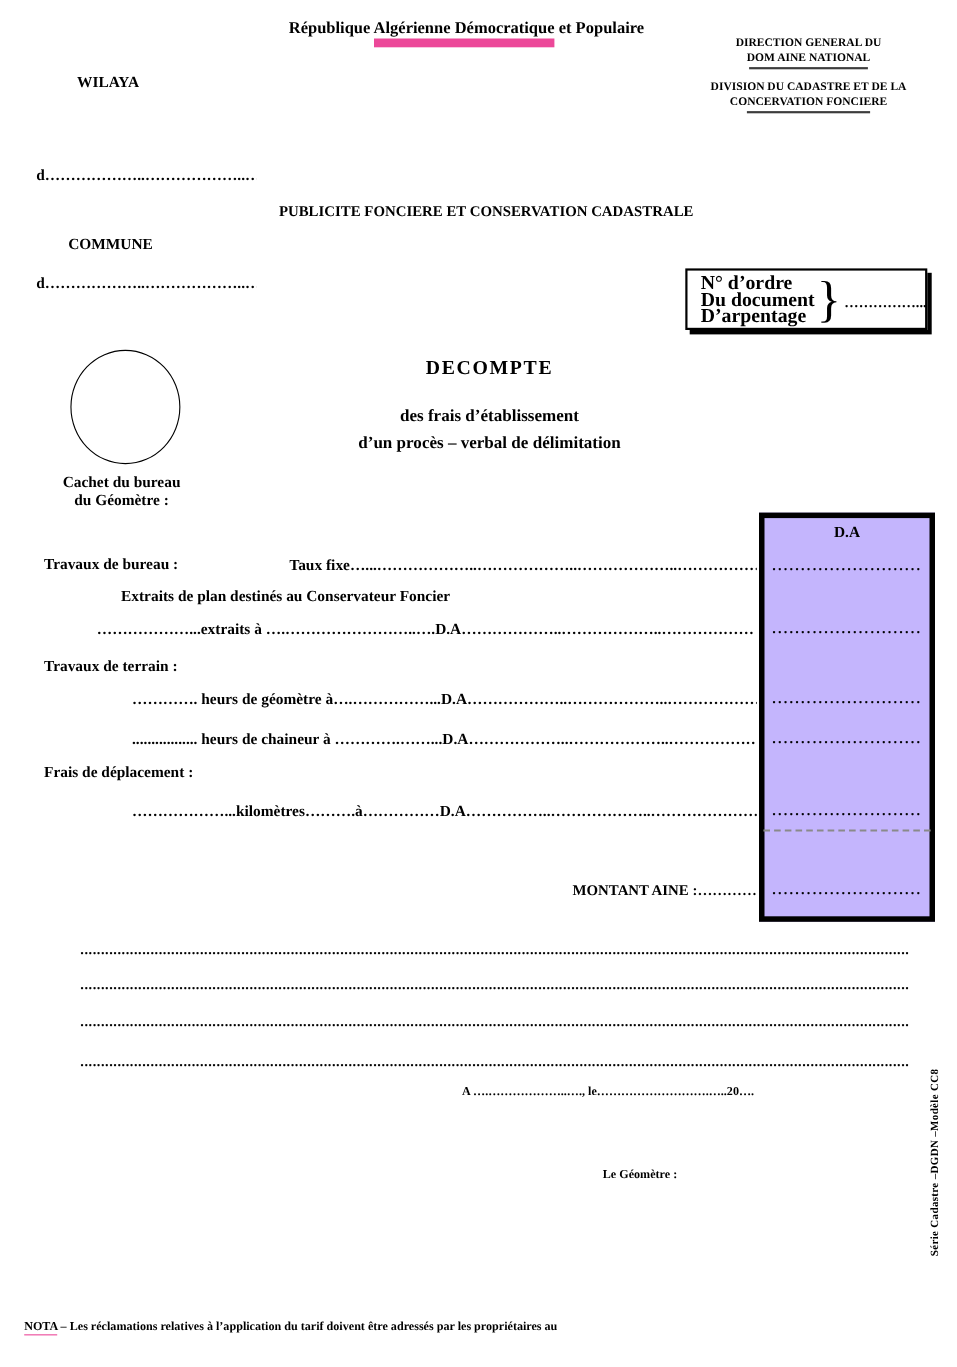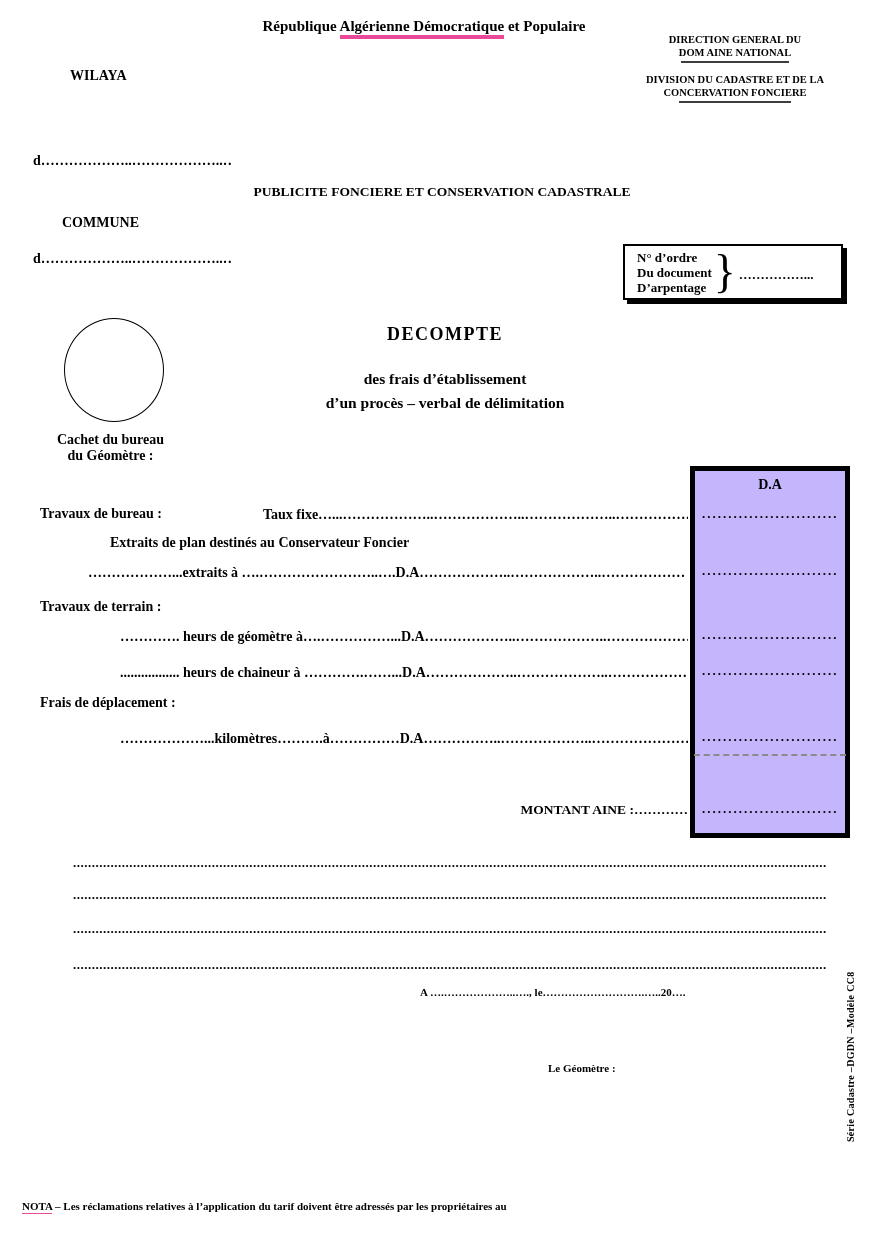--- a/index.html
+++ b/index.html
@@ -12,29 +12,29 @@
   .ctr{text-align:center;}
   .clip{overflow:hidden;height:18px;line-height:17px;}
   .f10{font-size:10.5px;line-height:12.5px;}
   .f12{font-size:11px;text-align:center;}
   .f135{font-size:13.5px;}
   .f14{font-size:14px;}
   .f145{font-size:11px;}
   .f15{font-size:15px;}
   .f155{font-size:15.5px;}
   .f18{font-size:18px;letter-spacing:1.5px;}
-  .uline{border-bottom:4px solid #ec4899;padding-bottom:1px;}
+  .uline{border-bottom:8px solid #ec4899;padding-bottom:1px;}
   .rule{height:0;border-top:2px solid #3d3d3d;margin:2px auto 0;}
   
   #order-box{
     left:623px;top:244px;width:204px;height:52px;
     border:2px solid #000;box-shadow:4px 4px 0 0 #000;
     background:#fff;display:flex;align-items:center;padding-left:12px;
   }
-  #order-box .ob-lines{font-size:13px;line-height:15px;}
+  #order-box .ob-lines{font-size:18px;line-height:15px;}
   #order-box .ob-brace{font-size:46px;line-height:46px;font-weight:400;margin-left:2px;}
   #order-box .ob-dots{font-size:13px;margin-left:3px;margin-top:6px;}
   
   #stamp-circle{left:64px;top:318px;width:98px;height:102px;border:1.6px solid #000;border-radius:50%;}
   
   #fee-box{left:690px;top:466px;width:150px;height:362px;border:5px solid #000;background:#c4b5fd;}
   #fee-box .da{position:absolute;top:6px;left:0;right:0;text-align:center;font-size:14px;}
   #fee-box .dash-sep{position:absolute;top:283px;left:-1px;right:-1px;border-top:2px dashed #8a8a8a;}
   .valdots{left:702px;width:136px;overflow:hidden;height:16px;line-height:15px;font-size:13px;letter-spacing:2px;}
   .noteline{left:73px;width:753px;overflow:hidden;height:15px;line-height:14px;font-size:13px;letter-spacing:0.5px;}

